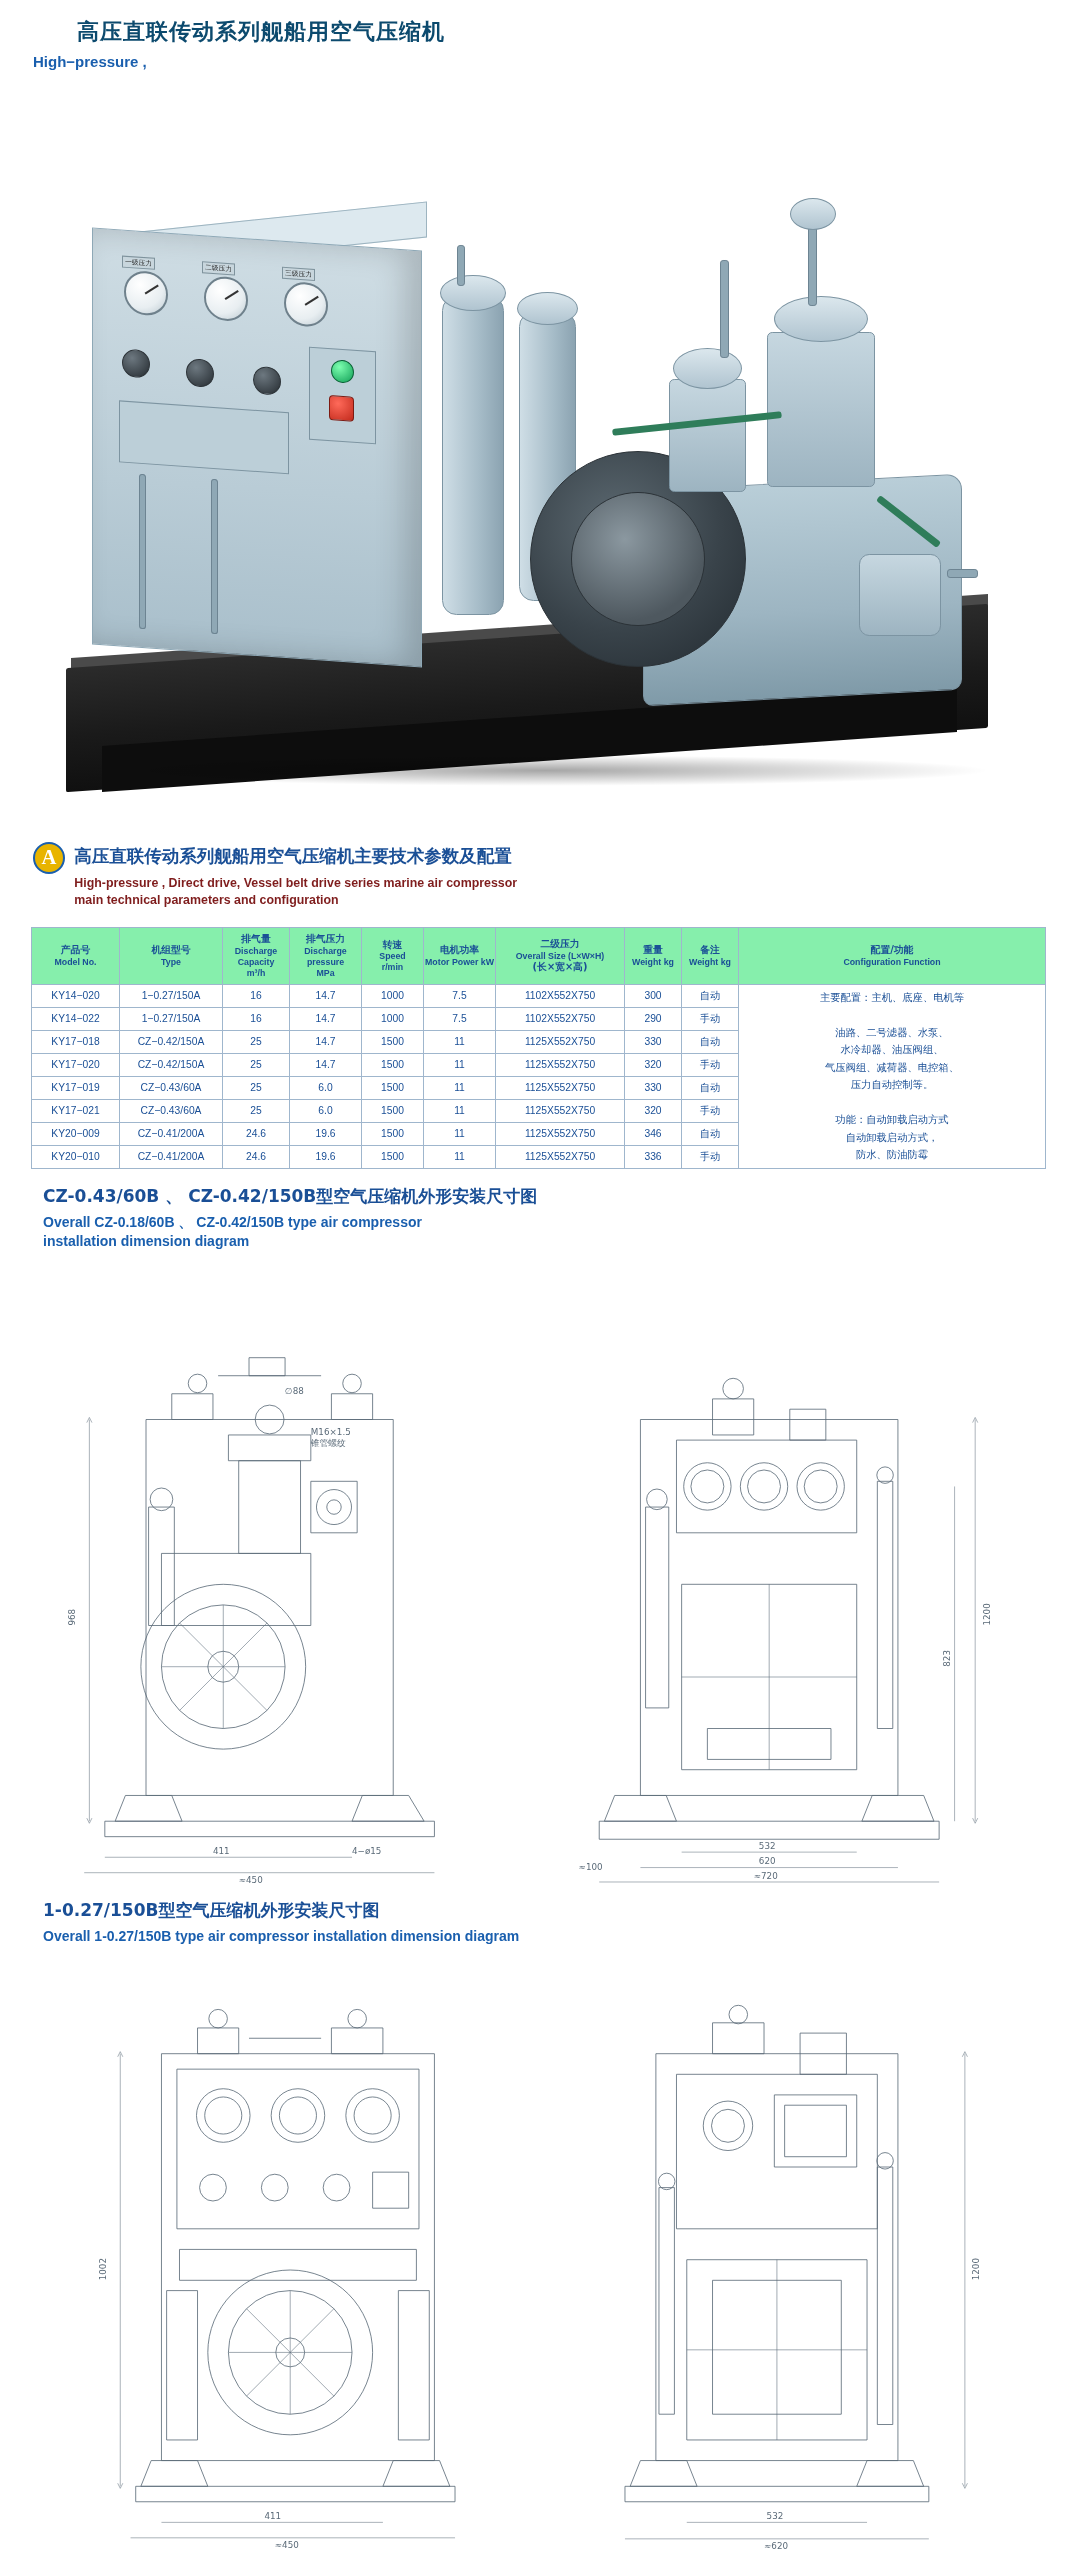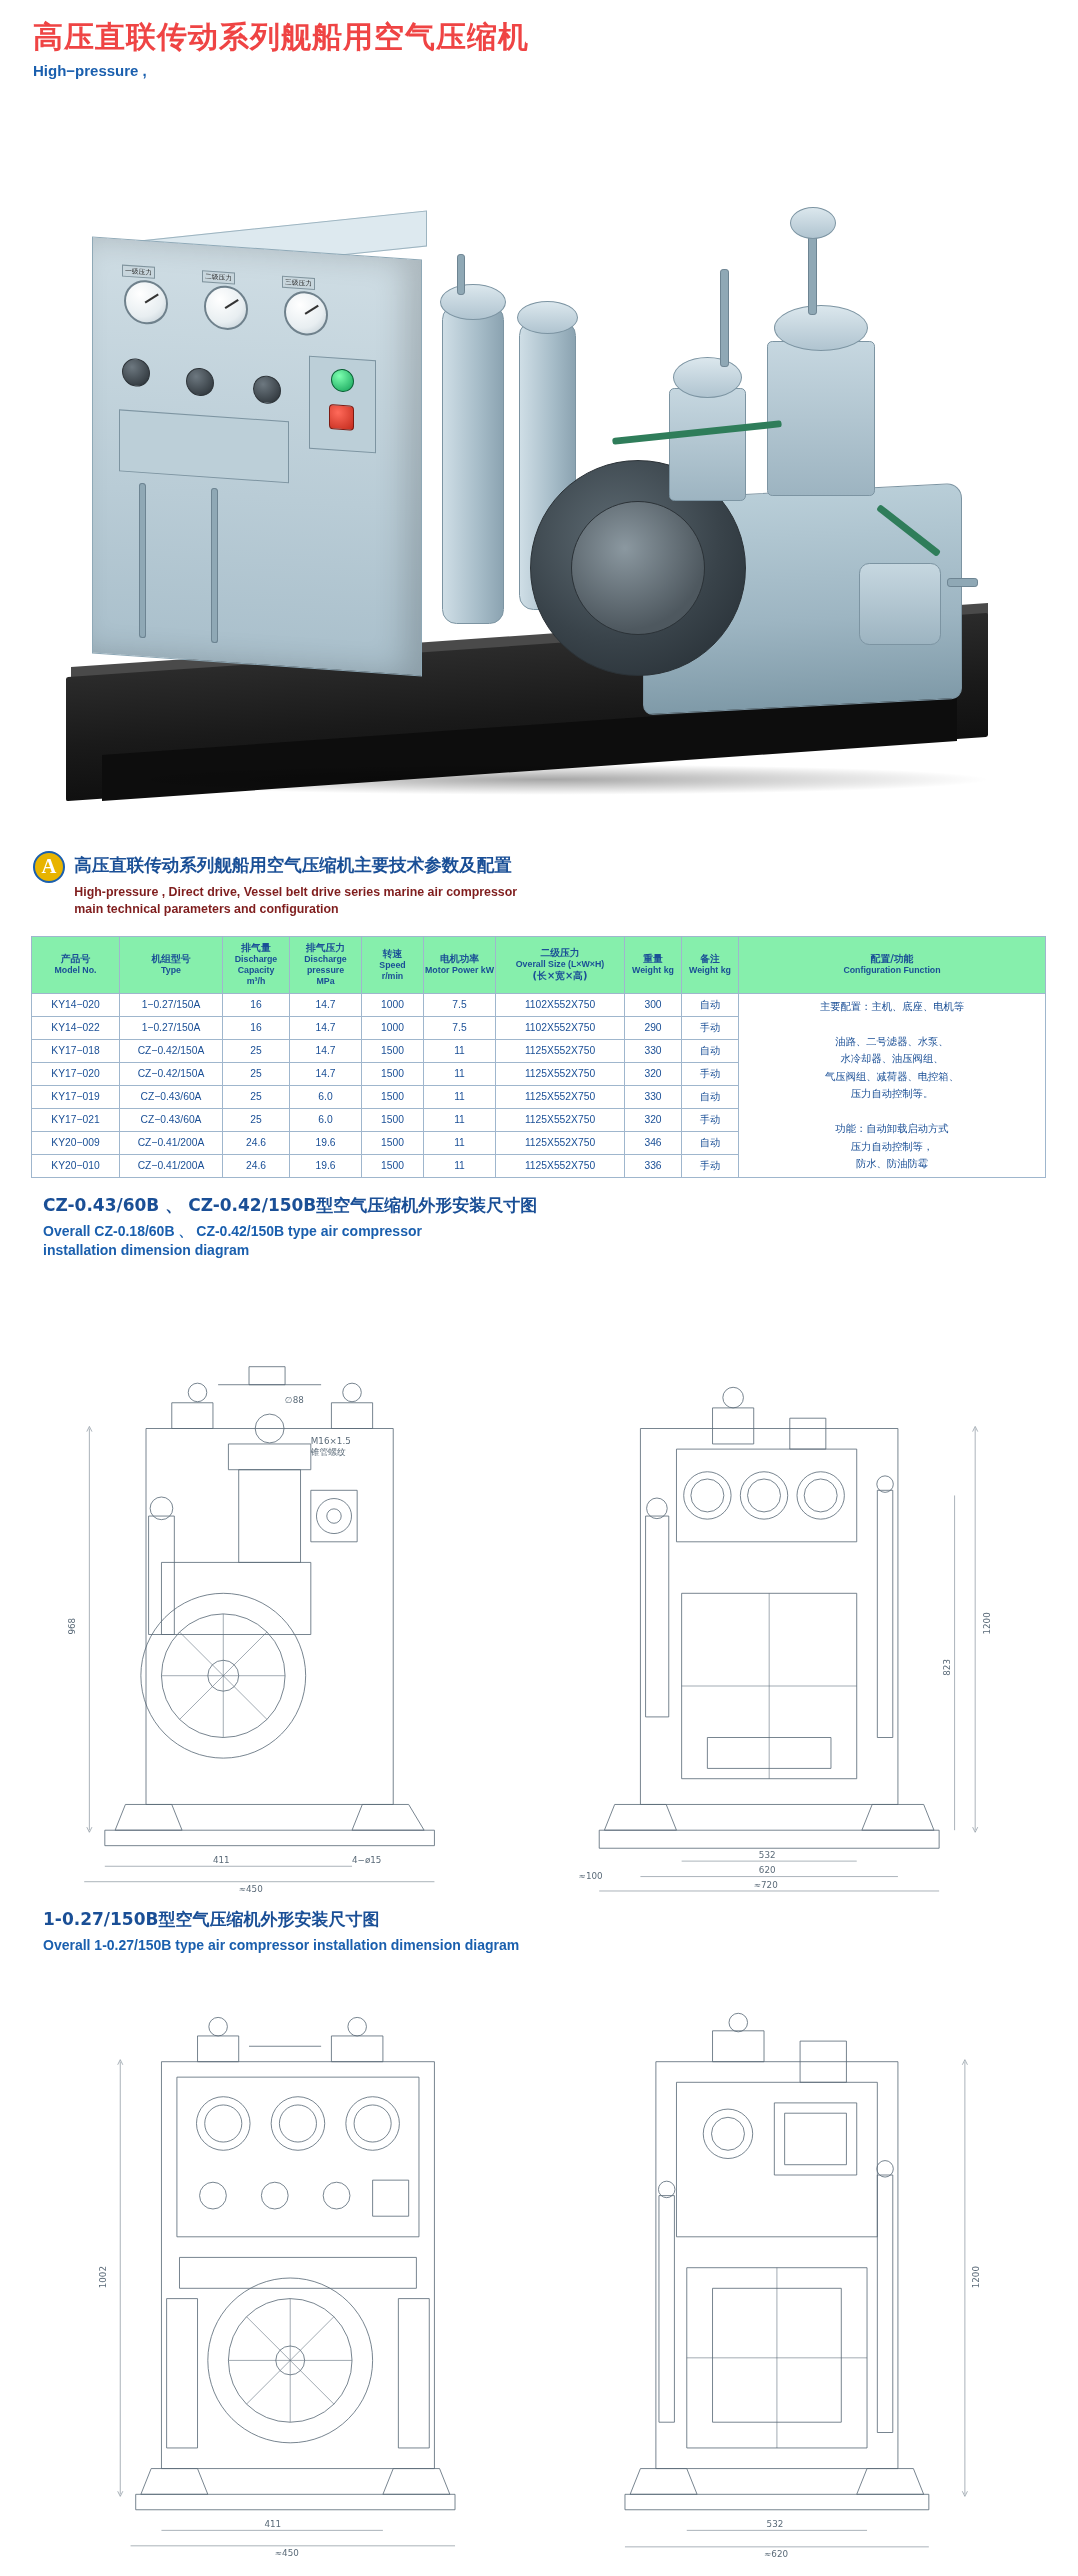--- a/index.html
+++ b/index.html
@@ -14,26 +14,27 @@
     width: 1079px;
     position: relative;
     padding: 0 0 31px 0;
   }
 
   
   .header {
     padding: 19.6px 0 0 33px;
   }
   .title-cn {
-    font-size: 30px;
+    font-size: 22px;
     font-weight: bold;
-    color: #ef4444;
+    color: #0c4a6e;
     letter-spacing: 1px;
     line-height: 1.1;
     font-family: "DejaVu Sans", sans-serif;
+    margin-left: 44px;
   }
   .title-en {
     margin-top: 8.2px;
     font-size: 15px;
     font-weight: bold;
     color: #1a5fae;
     line-height: 1.35;
     font-family: "Liberation Sans", sans-serif;
   }
 
@@ -410,21 +411,21 @@
           <td>自动</td>
           <td class="cfg-cell" rowspan="8">
             <div>主要配置：主机、底座、电机等</div>
             <div>&nbsp;</div>
             <div>油路、二号滤器、水泵、</div>
             <div>水冷却器、油压阀组、</div>
             <div>气压阀组、减荷器、电控箱、</div>
             <div>压力自动控制等。</div>
             <div>&nbsp;</div>
             <div>功能：自动卸载启动方式</div>
-            <div>压力自动控制等，</div>
+            <div>自动卸载启动方式，</div>
             <div>防水、防油防霉</div>
           </td>
         </tr>
         <tr>
           <td>KY14−022</td>
           <td>1−0.27/150A</td>
           <td>16</td>
           <td>14.7</td>
           <td>1000</td>
           <td>7.5</td>

